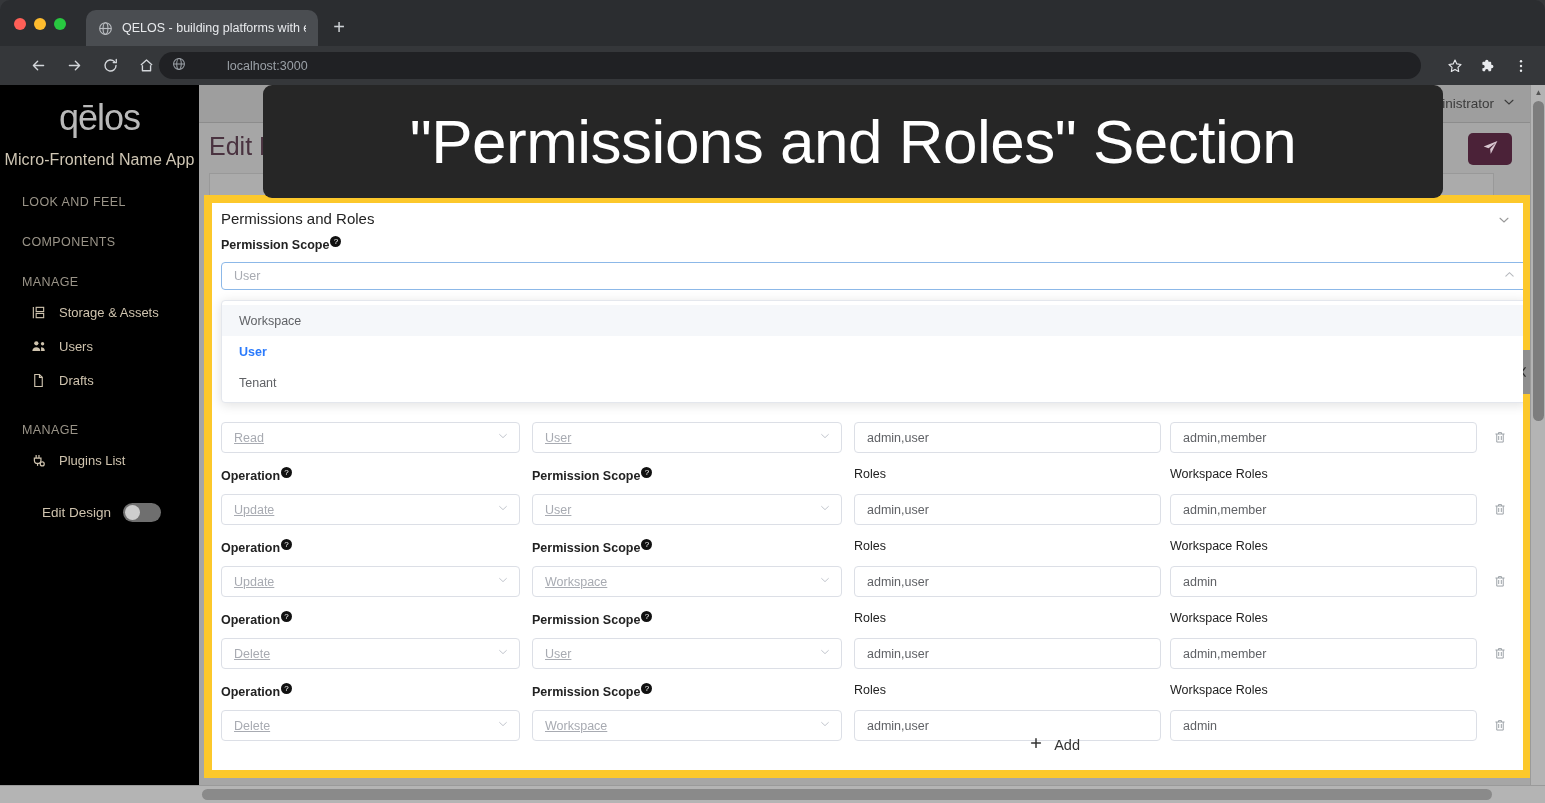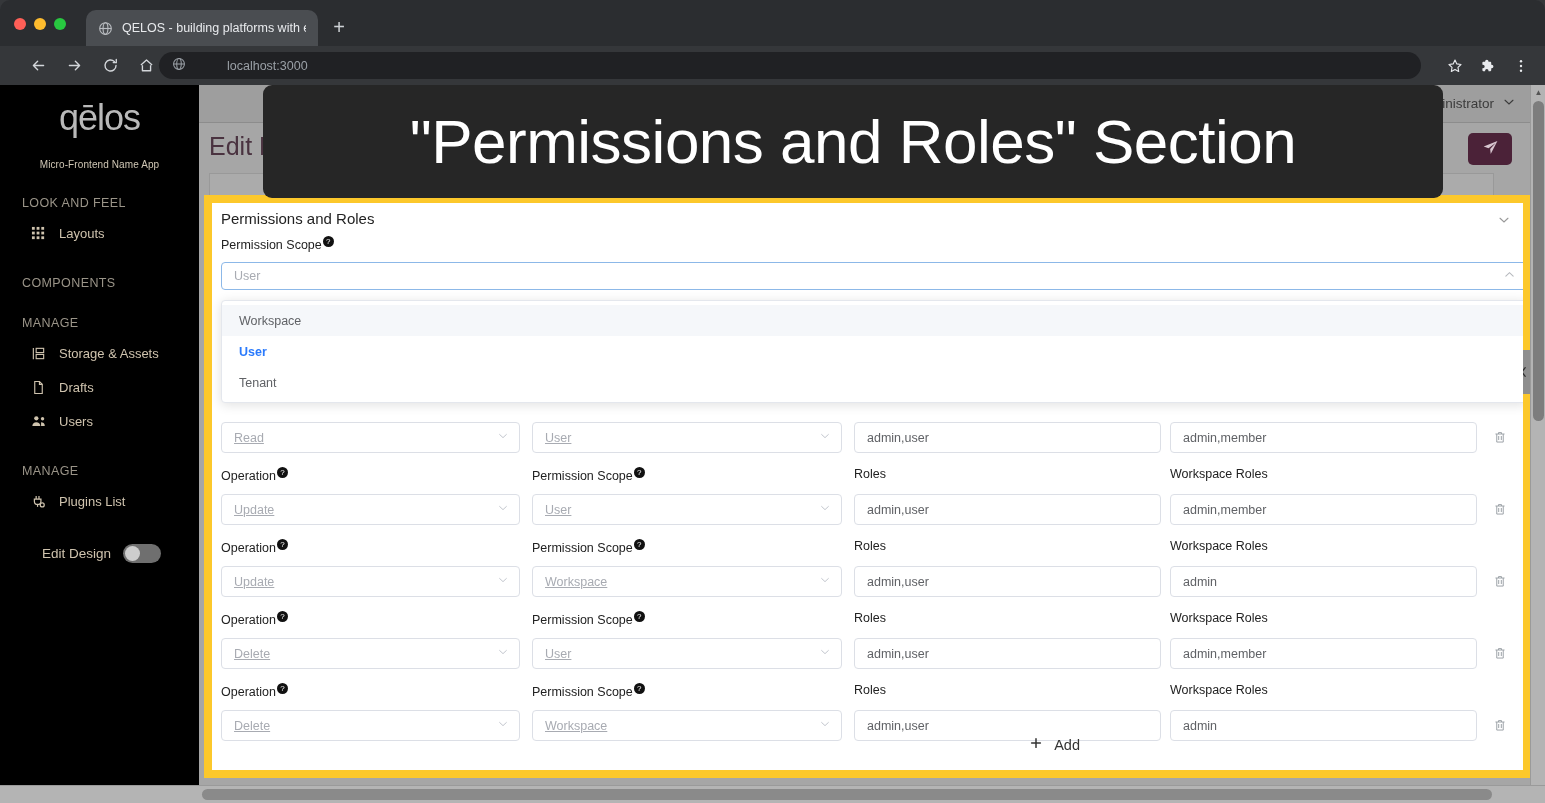--- a/index.html
+++ b/index.html
@@ -75,22 +75,22 @@
   
   .sidebar {
     position: absolute; left: 0; top: 0; width: 199px; height: 700px;
     background: #000000; color: #d7cdbb; overflow: hidden;
   }
   .brand {
     text-align: center; padding-top: 12px; font-size: 36px;
     letter-spacing: -1px; color: #b9b9b9; font-weight: 400;
   }
   .brand-sub {
-    text-align: center; font-size: 10px; color: #cfc6b4;
-    margin-top: 20px; letter-spacing: 0.1px;
+    text-align: center; font-size: 16px; color: #cfc6b4;
+    margin-top: 12px; letter-spacing: 0.1px;
   }
   .nav-group-title {
     font-size: 12.5px; color: #9a9488; letter-spacing: 0.4px;
     padding: 0 0 0 22px; margin-top: 26px; margin-bottom: 6px;
   }
   .nav-item {
     display: flex; align-items: center; gap: 12px;
     height: 34px; padding-left: 30px; color: #cfc3ae; font-size: 13px;
     cursor: pointer;
   }
@@ -148,21 +148,21 @@
 
   .section-title {
     position: absolute; left: 9px; top: 7px;
     font-size: 15px; color: #222; font-weight: 400;
   }
   .section-chevron {
     position: absolute; right: 12px; top: 10px; color: #888; cursor: pointer;
   }
 
   .field-label {
-    font-size: 12.5px; color: #222; position: relative; display: inline-block;
+    font-size: 12.5px; color: #222; position: relative; display: inline-block; font-weight: bold;
   }
   .help-badge {
     display: inline-block; width: 11px; height: 11px; border-radius: 50%;
     background: #111; color: #fff; font-size: 8px; line-height: 11px;
     text-align: center; vertical-align: super; margin-left: 1px;
     font-family: "Liberation Sans", sans-serif; cursor: pointer;
   }
 
   .scope-block { position: absolute; left: 9px; top: 33px; width: 1306px; }
   .input-sel {
@@ -337,69 +337,53 @@
     </div>
   </div>
 
   <div class="viewport">
 
     <div class="sidebar">
       <div class="brand">qēlos</div>
       <div class="brand-sub">Micro-Frontend Name App</div>
 
       <div class="nav-group-title">LOOK AND FEEL</div>
-      <div class="nav-item">
-        <span class="nav-ico">
-          <svg width="15" height="15" viewBox="0 0 16 16" fill="#cfc3ae">
-              <rect x="1" y="1" width="3" height="3"></rect>
-              <rect x="6" y="1" width="3" height="3"></rect>
-              <rect x="11" y="1" width="3" height="3"></rect>
-              <rect x="1" y="6" width="3" height="3"></rect>
-              <rect x="6" y="6" width="3" height="3"></rect>
-              <rect x="11" y="6" width="3" height="3"></rect>
-              <rect x="1" y="11" width="3" height="3"></rect>
-              <rect x="6" y="11" width="3" height="3"></rect>
-              <rect x="11" y="11" width="3" height="3"></rect>
-            </svg>
-        </span>
-        <span>Layouts</span>
-      </div>
 
       <div class="nav-group-title">COMPONENTS</div>
 
       <div class="nav-group-title">MANAGE</div>
       <div class="nav-item">
         <span class="nav-ico">
           <svg width="15" height="15" viewBox="0 0 16 16" fill="none" stroke="#cfc3ae" stroke-width="1.2">
               <path d="M2.5 2v12"></path>
               <rect x="5.5" y="2.5" width="8" height="4.5"></rect>
               <rect x="5.5" y="9" width="8" height="4.5"></rect>
             </svg>
         </span>
         <span>Storage &amp; Assets</span>
       </div>
       <div class="nav-item">
         <span class="nav-ico">
-          <svg width="15" height="15" viewBox="0 0 16 16" fill="none" stroke="#cfc3ae" stroke-width="1.2">
-              <path d="M4 1.6h5l3 3v9.8H4z"></path>
-              <path d="M9 1.6v3.1h3"></path>
-            </svg>
-        </span>
-        <span>Drafts</span>
-      </div>
-      <div class="nav-item">
-        <span class="nav-ico">
           <svg width="16" height="16" viewBox="0 0 18 16" fill="#cfc3ae">
               <circle cx="6" cy="5" r="2.4"></circle>
               <circle cx="13" cy="5.5" r="1.9"></circle>
               <path d="M1.5 13.5c0-2.5 2-4.2 4.5-4.2s4.5 1.7 4.5 4.2z"></path>
               <path d="M11.3 9.5c2.2 0 4.2 1.2 4.2 4h-4.2z"></path>
             </svg>
         </span>
         <span>Users</span>
+      </div>
+      <div class="nav-item">
+        <span class="nav-ico">
+          <svg width="15" height="15" viewBox="0 0 16 16" fill="none" stroke="#cfc3ae" stroke-width="1.2">
+              <path d="M4 1.6h5l3 3v9.8H4z"></path>
+              <path d="M9 1.6v3.1h3"></path>
+            </svg>
+        </span>
+        <span>Drafts</span>
       </div>
 
       <div class="nav-group-title">MANAGE</div>
       <div class="nav-item">
         <span class="nav-ico">
           <svg width="15" height="15" viewBox="0 0 16 16" fill="none" stroke="#cfc3ae" stroke-width="1.3">
               <path d="M5.5 2v3.2M8.5 2v3.2"></path>
               <path d="M3.6 5.4h7v2.2a3.5 3.5 0 0 1-7 0z"></path>
               <path d="M7 11.1v2.6"></path>
               <circle cx="12" cy="11.6" r="2.1"></circle>

